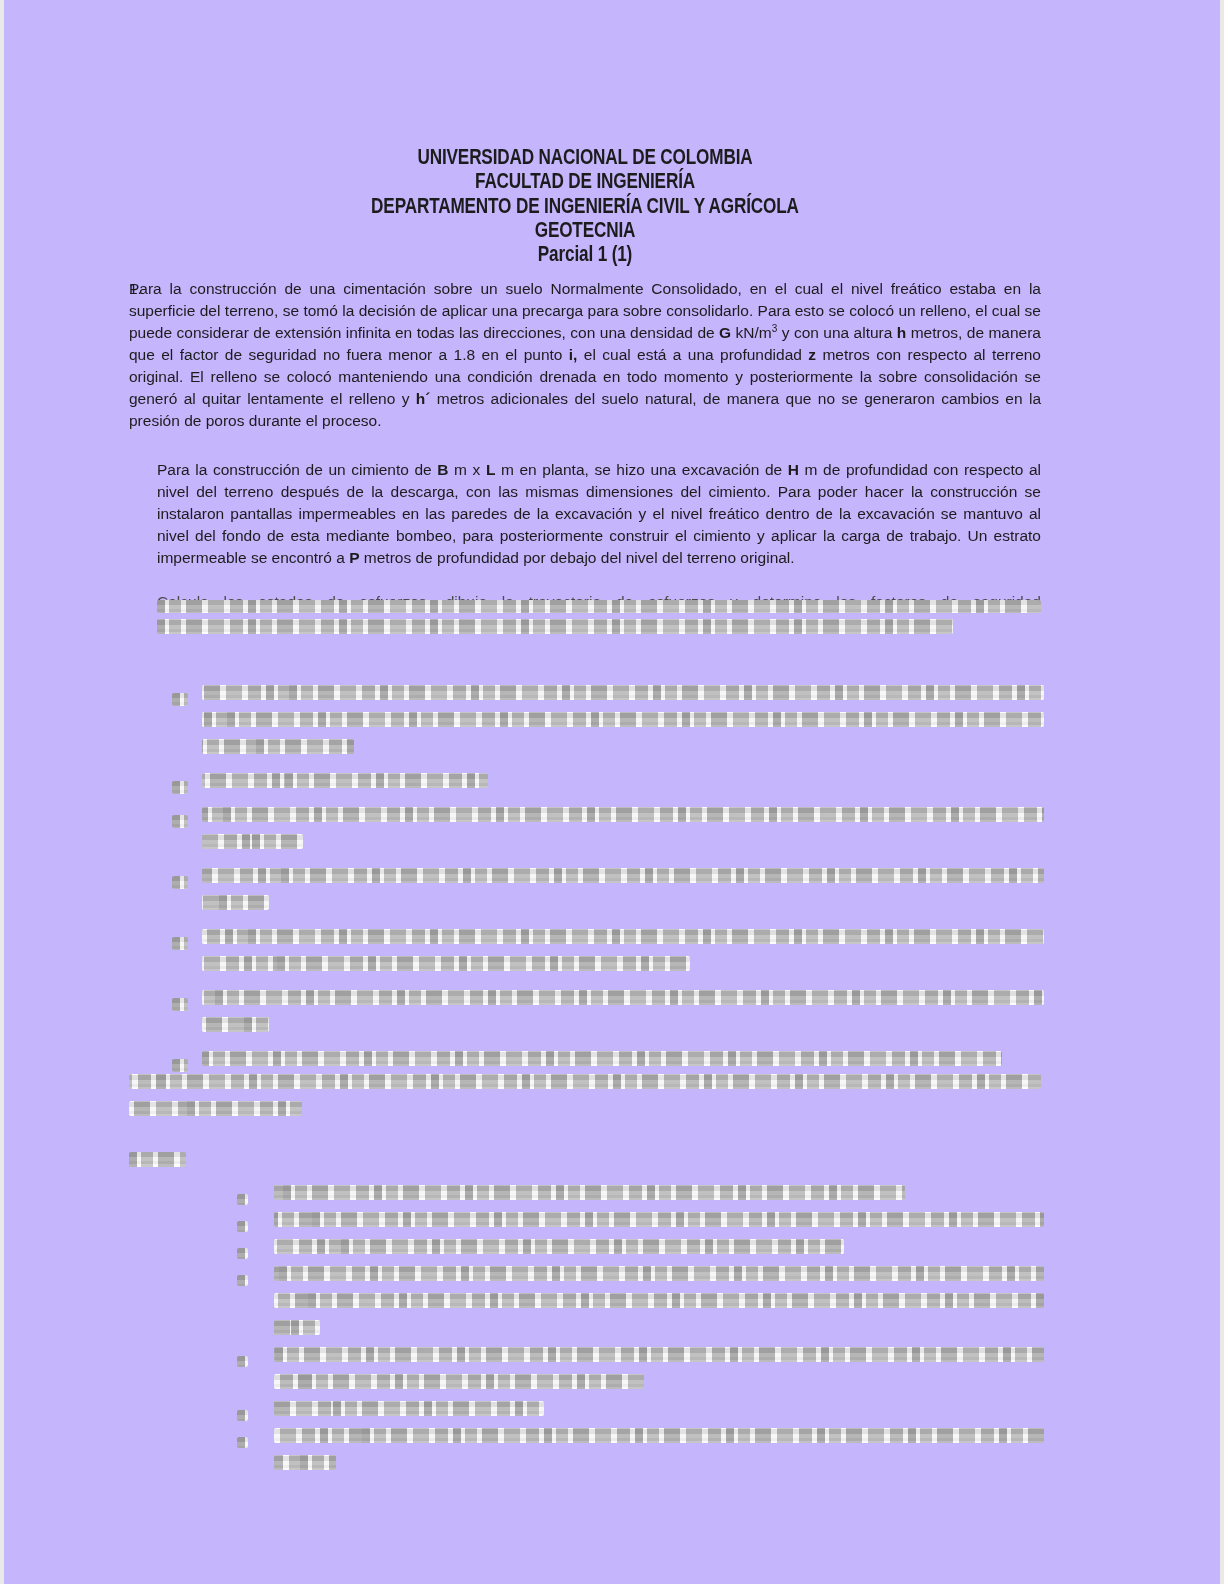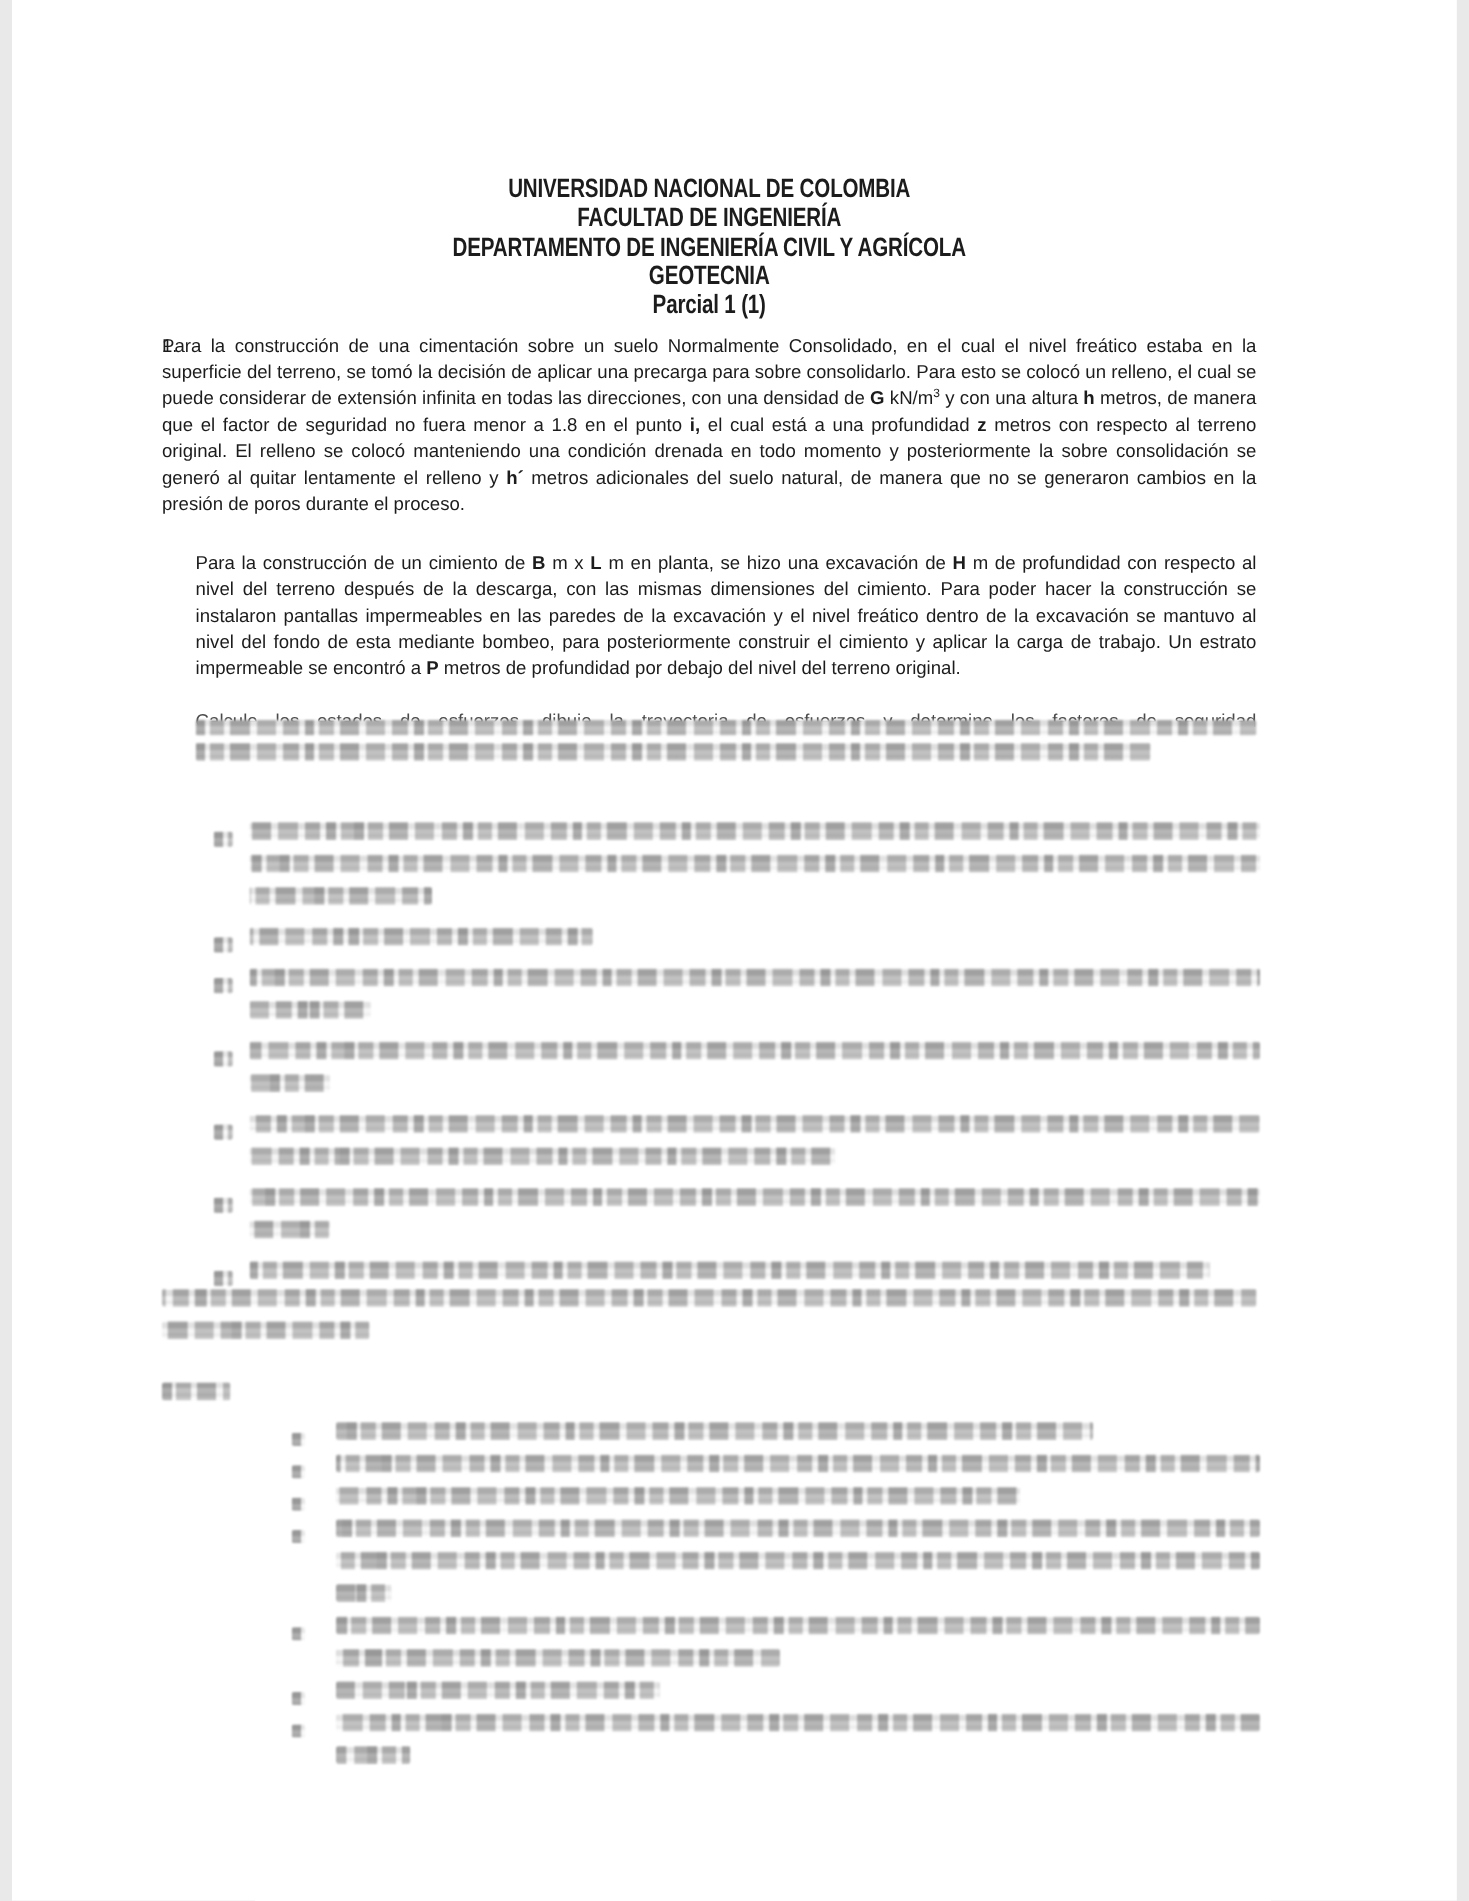--- a/index.html
+++ b/index.html
@@ -1,23 +1,24 @@
 <!DOCTYPE html>
 <html><head>
 <meta charset="utf-8">
 <style>
   html,body{margin:0;padding:0;background:#e9e9e9;}
   .page{
     position:relative;
     width:1204px;height:1584px;
-    background:#ffffff;
+    background:#c4b5fd;
     margin:0 auto;
     font-family:"Liberation Sans","DejaVu Sans",sans-serif;
     color:#1c1c1c;
     overflow:hidden;
+    padding-left:12px;
   }
   
   .header{position:absolute;left:125px;top:145px;width:912px;text-align:center;}
   .hline{
     font-weight:bold;font-size:22px;line-height:24.3px;letter-spacing:-.2px;
     transform:scaleX(.78);transform-origin:center;white-space:nowrap;
   }
   
   .bodytext{font-size:15.5px;line-height:22px;text-align:justify;}
   .q1{position:absolute;left:125px;top:278px;width:912px;}

